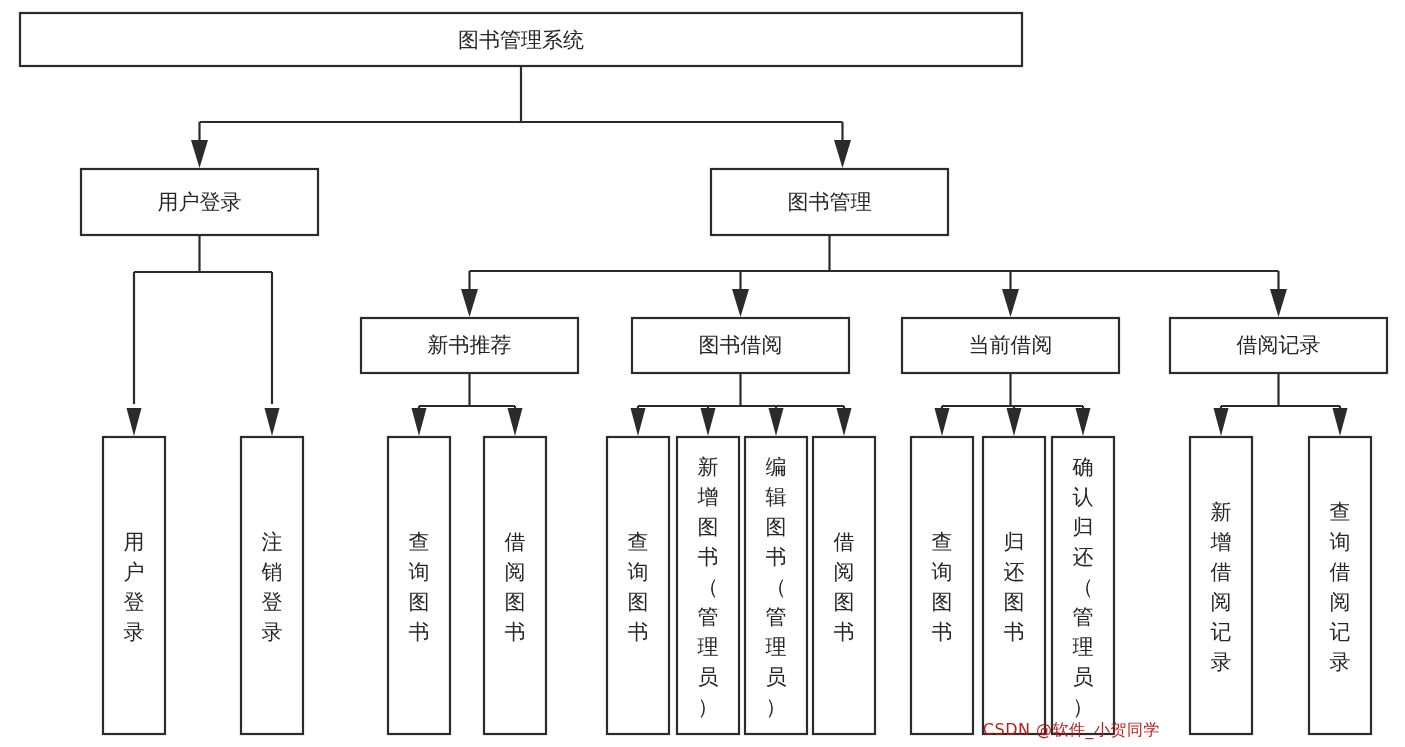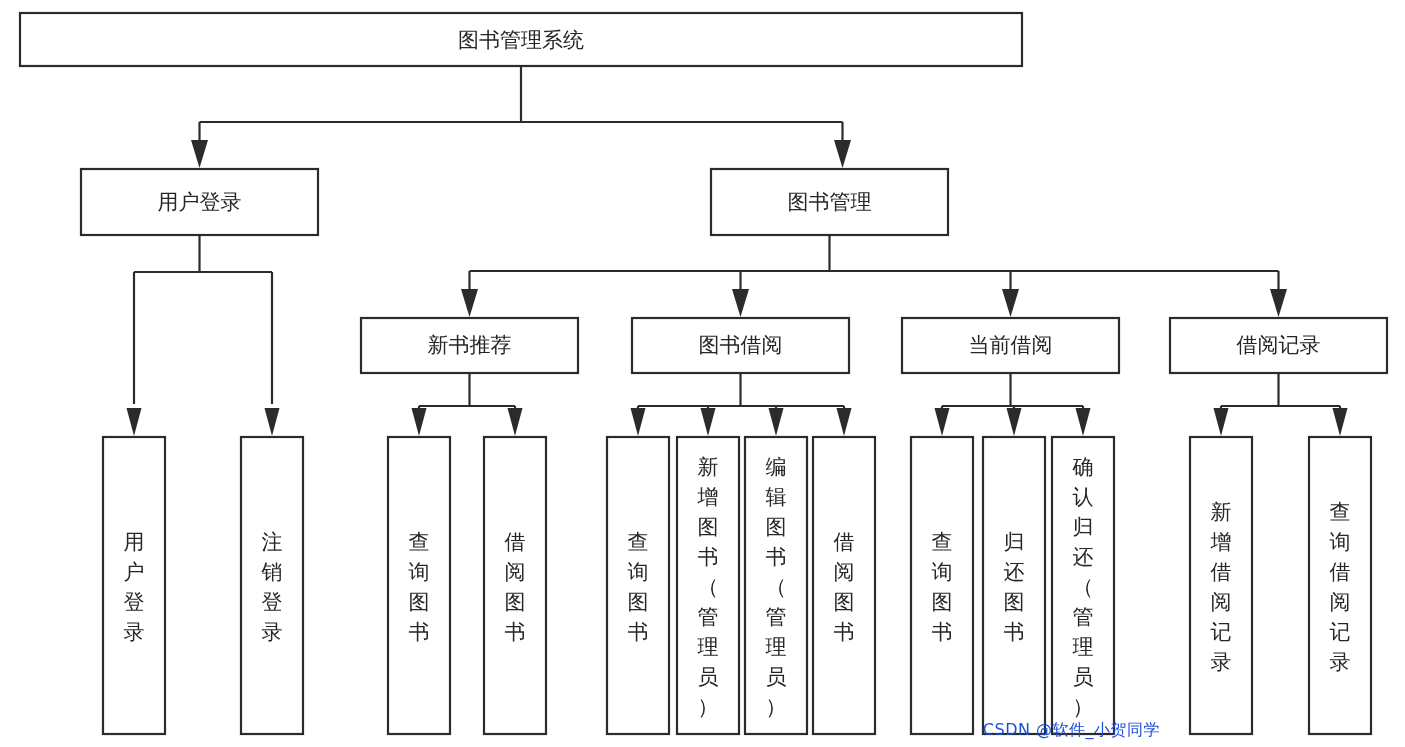--- a/index.html
+++ b/index.html
@@ -55,21 +55,21 @@
     fill: #262626;
     text-anchor: middle;
     white-space: pre;
   }
   .watermark {
     position: absolute;
     right: 8px;
     bottom: 6px;
     font-family: "DejaVu Sans", "Liberation Sans", sans-serif;
     font-size: 16px;
-    color: #1d4ed8;
+    color: #b91c1c;
     letter-spacing: 0.5px;
     user-select: none;
     white-space: nowrap;
     margin-top: 32px;
   }
 </style>
 </head>
 <body>
 
 <div id="diagram-root">

